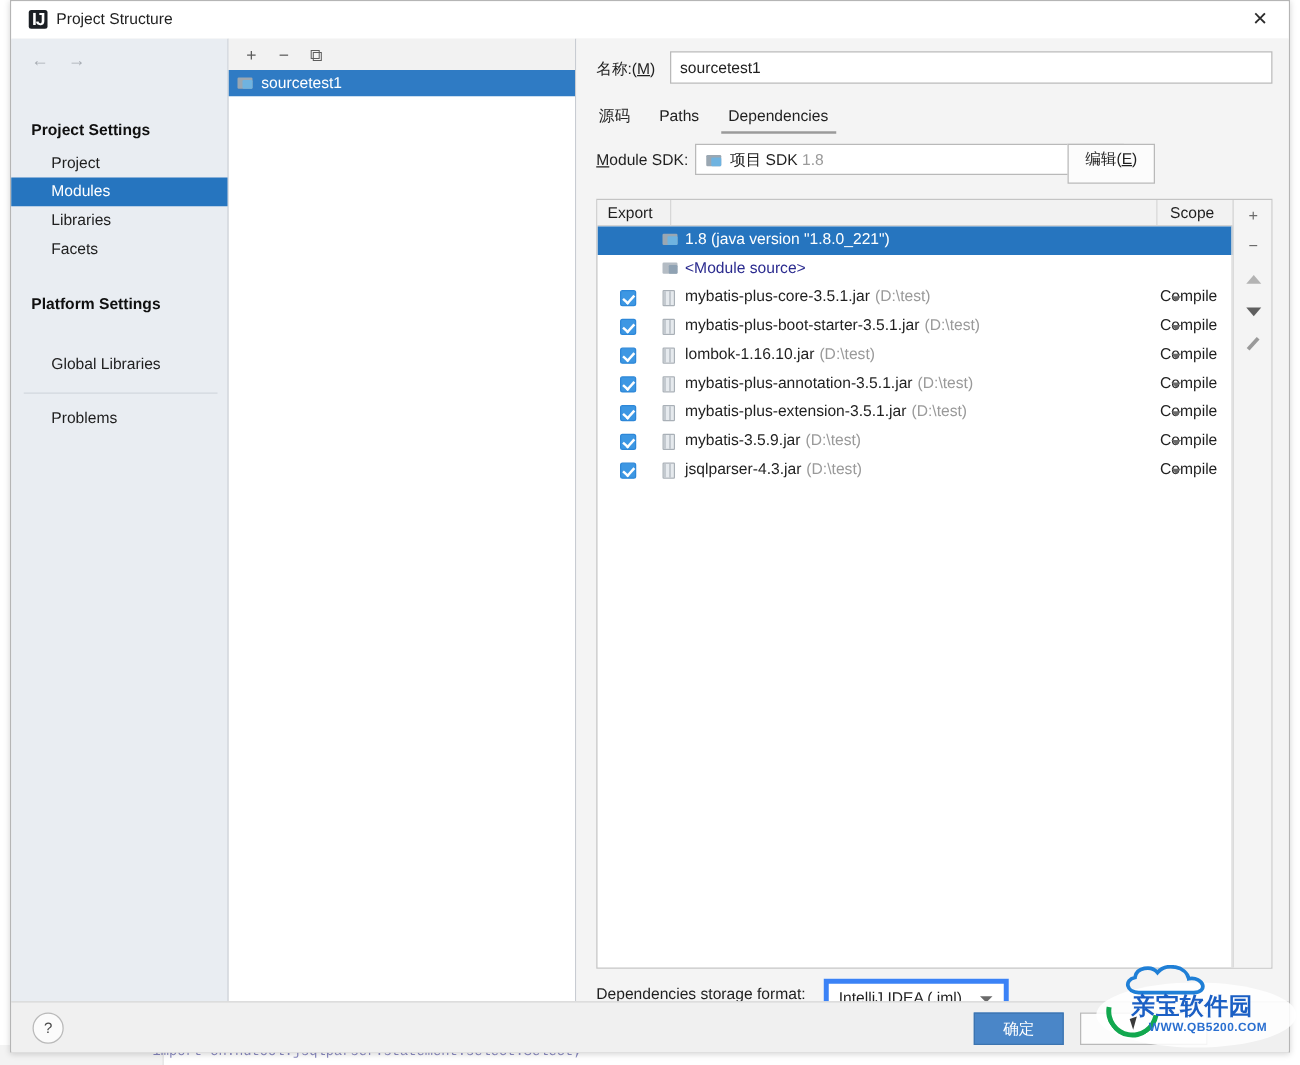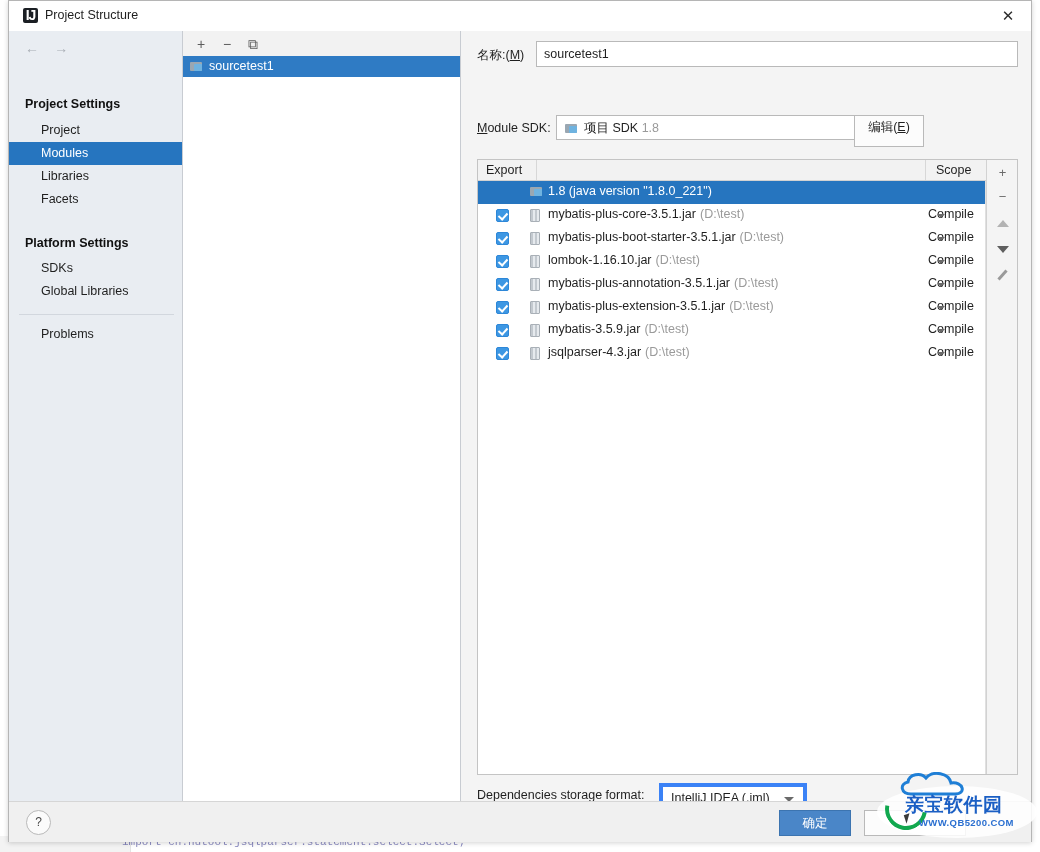--- a/index.html
+++ b/index.html
@@ -695,21 +695,20 @@
         <span class="nav-arrow">→</span>
       </div>
 
       <div class="sb-group" style="top:66px">Project Settings</div>
       <div class="sb-item" style="top:88px">Project</div>
       <div class="sb-item selected" style="top:111px">Modules</div>
       <div class="sb-item" style="top:134px">Libraries</div>
       <div class="sb-item" style="top:157px">Facets</div>
 
       <div class="sb-group" style="top:205px">Platform Settings</div>
-      <div class="sb-item" style="top:226px">SDKs</div>
       <div class="sb-item" style="top:249px">Global Libraries</div>
 
       <div class="sb-sep" style="top:283px"></div>
       <div class="sb-item" style="top:292px">Problems</div>
     </div>
 
     <div class="modpanel">
       <div class="mod-toolbar">
         <div class="tb-btn" style="left:7px">+</div>
         <div class="tb-btn" style="left:33px">−</div>
@@ -720,20 +719,25 @@
       </div>
     </div>
 
     <div class="content">
 
       <div class="name-row">
         <div class="name-label">名称:(<u>M</u>)</div>
         <input class="name-input" type="text" value="sourcetest1" style="">
       </div>
 
+      <div class="tabs">
+        <span class="tab">源码</span>
+        <span class="tab">Paths</span>
+        <span class="tab active">Dependencies</span>
+      </div>
 
       <div class="sdk-row">
         <div class="sdk-label"><u>M</u>odule SDK:</div>
         <div class="sdk-combo">
           <span class="cico"><span class="sdk-ico"></span></span>
           <span class="ctext"><span>项目 SDK</span> <span class="cver">1.8</span></span>
           <span class="combo-arrow"></span>
         </div>
         <div class="edit-btn">编辑(<u>E</u>)</div>
       </div>
@@ -747,20 +751,24 @@
           <span class="hc" style="left:458px">Scope</span>
         </div>
 
         <div class="dep-rows">
 
           <div class="dep-row selected">
             <span class="ricon"><span class="sdk-ico"></span></span>
             <span class="rname">1.8 (java version "1.8.0_221")</span>
           </div>
 
+          <div class="dep-row">
+            <span class="ricon"><span class="modsrc-ico"></span></span>
+            <span class="modsrc">&lt;Module source&gt;</span>
+          </div>
 
           <div class="dep-row">
             <span class="cb"></span>
             <span class="ricon"><span class="jar-ico"></span></span>
             <span class="rname"><span>mybatis-plus-core-3.5.1.jar</span><span class="rpath">(D:\test)</span></span>
             <span class="rscope">Compile</span>
             <span class="scope-arrow"></span>
           </div>
 
           <div class="dep-row">

